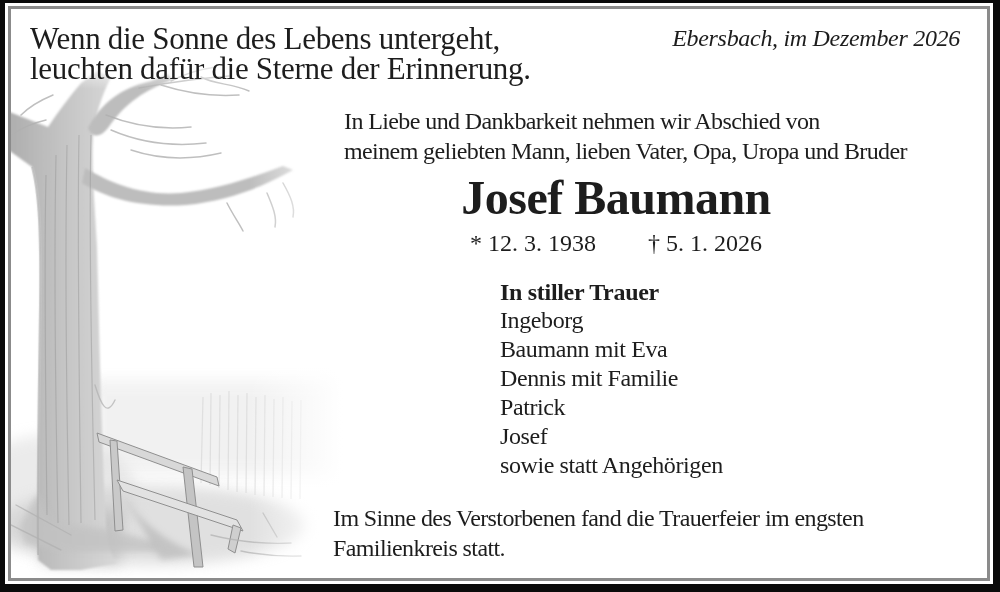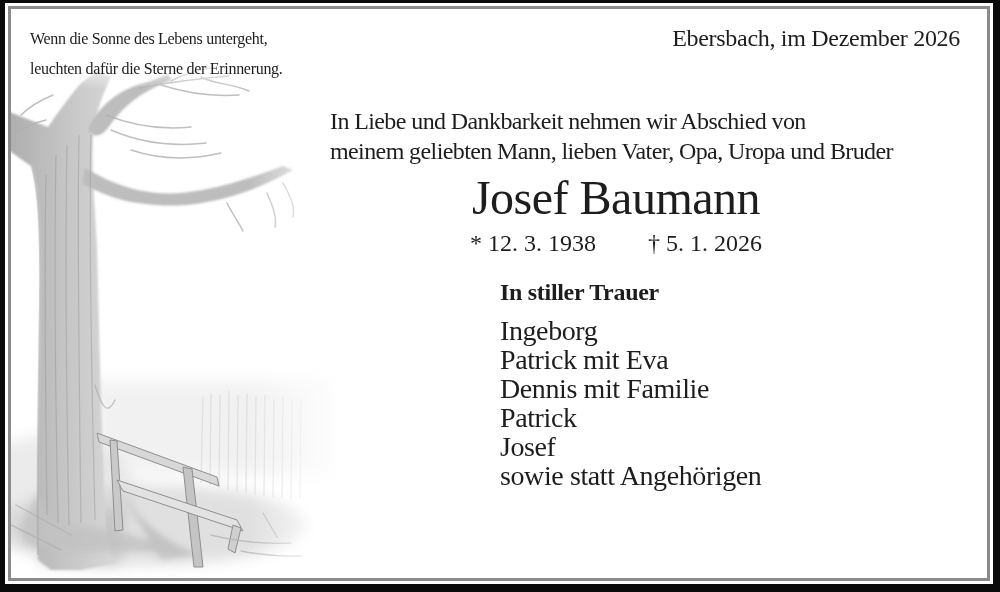--- a/index.html
+++ b/index.html
@@ -9,29 +9,29 @@
     font-family:"Liberation Serif","DejaVu Serif",serif;
   }
   .panel{
     position:absolute;left:8px;top:6px;right:10px;bottom:11px;
     background:#ffffff;
     border:3px solid #8b8b8b;
     box-shadow:0 0 0 3px #ffffff;
     color:#1d1d1d;
   }
   .abs{position:absolute;white-space:nowrap;}
-  .quote{left:19px;top:15px;font-size:16px;line-height:30px;letter-spacing:-0.3px;}
-  .dateline{right:27px;top:16px;font-size:24px;letter-spacing:-0.3px;}
-  .intro{left:319px;top:97px;font-size:24px;line-height:30px;letter-spacing:-0.6px;}
+  .quote{left:19px;top:15px;font-size:31px;line-height:30px;letter-spacing:-0.3px;}
+  .dateline{right:27px;top:16px;font-size:24px;letter-spacing:-0.3px;font-style:italic;}
+  .intro{left:333px;top:97px;font-size:24px;line-height:30px;letter-spacing:-0.6px;}
   .name-block{left:319px;top:163px;width:572px;text-align:center;
-    font-size:48px;font-weight:normal;line-height:52px;letter-spacing:-0.5px;}
+    font-size:48px;font-weight:bold;line-height:52px;letter-spacing:-0.5px;}
   .dates{left:319px;top:221px;width:572px;text-align:center;font-size:24px;}
   .dates .death{margin-left:52px;}
   .mourning-header{left:489px;top:270px;font-size:24px;font-weight:bold;letter-spacing:-0.3px;text-align:center;}
-  .mourners{left:489px;top:307px;font-size:28px;line-height:29px;letter-spacing:-0.4px;}
+  .mourners{left:489px;top:297px;font-size:24px;line-height:29px;letter-spacing:-0.4px;}
   .closing{left:322px;top:494px;font-size:24px;line-height:30px;letter-spacing:-0.6px;}
   .sketch{position:absolute;left:0;top:46px;width:332px;height:523px;}
 </style>
 </head>
 <body>
 
 <div class="panel">
 
   <svg class="sketch" viewBox="0 0 332 523" aria-hidden="true">
     <defs>
@@ -153,21 +153,25 @@
 
   <div class="abs name-block">Josef Baumann</div>
 
   <div class="abs dates">
     <span class="birth">* 12. 3. 1938</span><span class="death">† 5. 1. 2026</span>
   </div>
 
   <div class="abs mourning-header">In stiller Trauer</div>
   <div class="abs mourners">
     <div>Ingeborg</div>
-    <div>Patrick mit Eva</div>
+    <div>Baumann mit Eva</div>
     <div>Dennis mit Familie</div>
     <div>Patrick</div>
     <div>Josef</div>
     <div>sowie statt Angehörigen</div>
   </div>
 
+  <div class="abs closing">
+    <div>Im Sinne des Verstorbenen fand die Trauerfeier im engsten</div>
+    <div>Familienkreis statt.</div>
+  </div>
 
 </div>
 
 </body></html>

